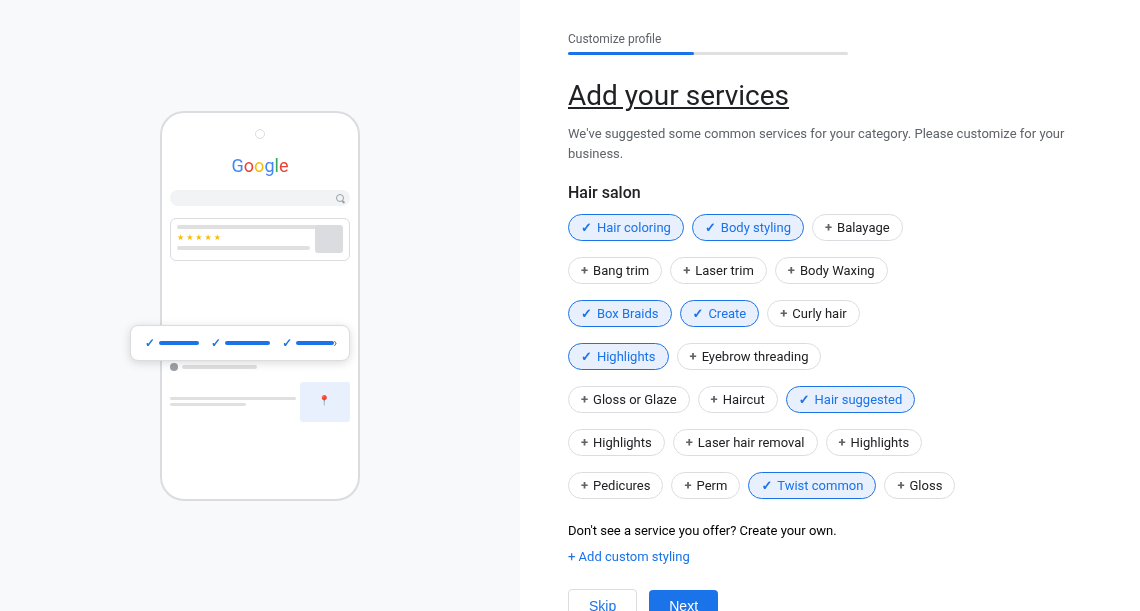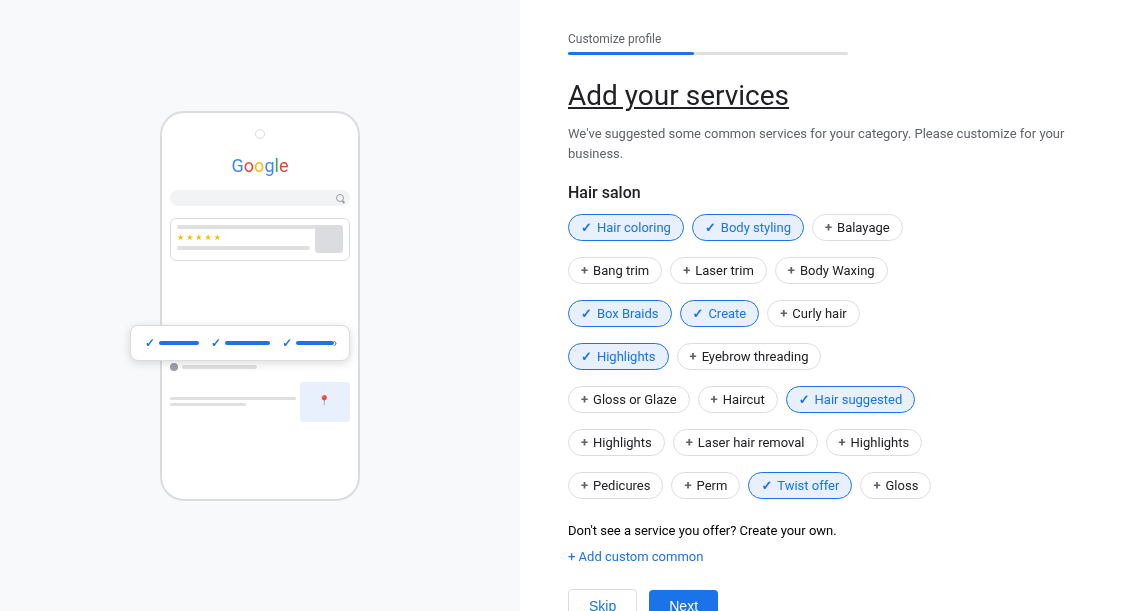--- a/index.html
+++ b/index.html
@@ -540,36 +540,36 @@
       <div class="chip">
         <span class="chip-icon">+</span>
         <span>Pedicures</span>
       </div>
       <div class="chip">
         <span class="chip-icon">+</span>
         <span>Perm</span>
       </div>
       <div class="chip selected">
         <span class="chip-icon">✓</span>
-        <span>Twist offer</span>
+        <span>Twist common</span>
       </div>
     </div>
 
     <div class="chips-row">
       <div class="chip">
         <span class="chip-icon">+</span>
         <span>Gloss</span>
       </div>
     </div>
 
   </div>
 
   <div class="custom-service-section">
     <p class="custom-service-text">Don't see a service you offer? Create your own.</p>
-    <span class="add-custom-link">+ Add custom common</span>
+    <span class="add-custom-link">+ Add custom styling</span>
   </div>
 
   <div class="footer-buttons">
     <button class="btn-skip">Skip</button>
     <button class="btn-next">Next</button>
   </div>
 
 </div>
 
 </body></html>

